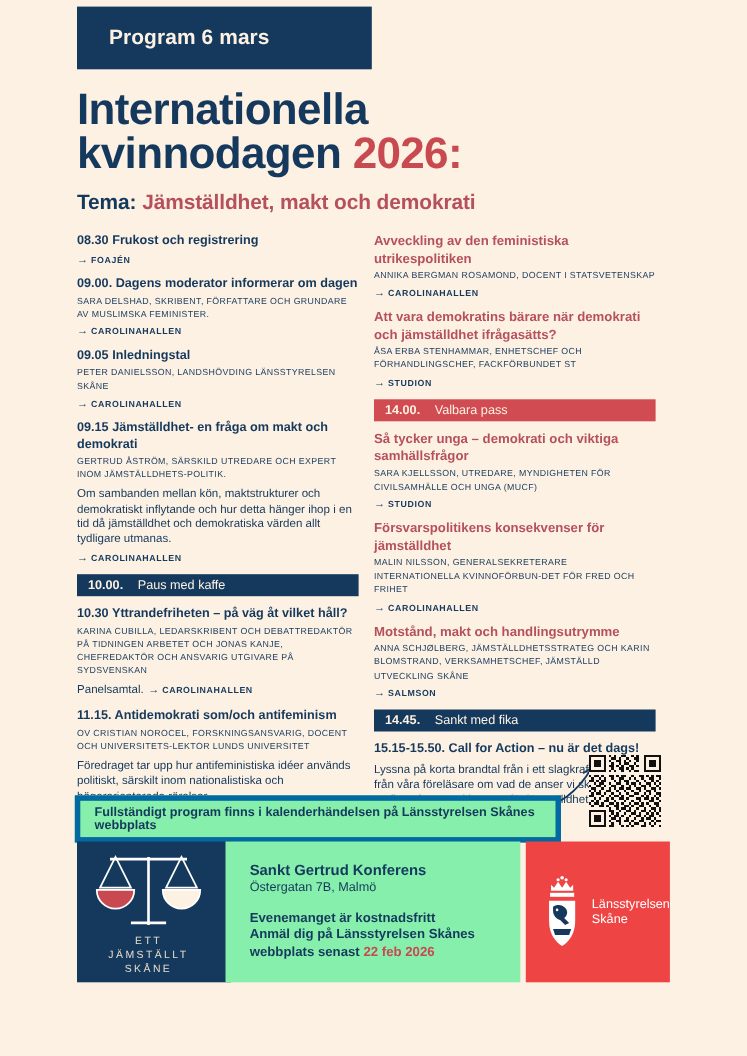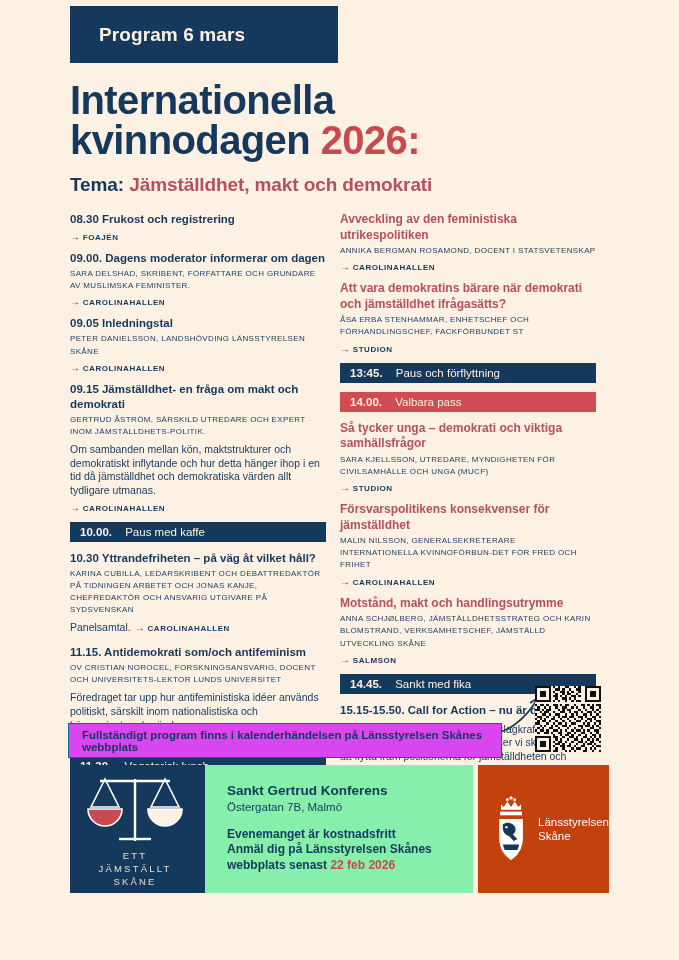--- a/index.html
+++ b/index.html
@@ -63,21 +63,21 @@
   .banner b{font-weight:bold;}
   .banner .lt{font-weight:normal;}
   .b-navy{background:#14395d;}
   .b-red{background:#d14b52;}
 
   .panel-line{font-size:10.5px;line-height:13.6px;margin-top:5px;color:#14395d;}
 
   
   .callout{
     position:absolute;left:68px;top:723px;width:432px;height:33px;
-    border:1px solid #0369a1;background:#d946ef;
+    border:5px solid #0369a1;background:#86efac;
     display:flex;align-items:center;
   }
   .callout span{font-size:11.5px;font-weight:bold;padding-left:13px;color:#14395d;}
   .arrow-svg{position:absolute;left:485px;top:686px;}
 
   
   .qr{position:absolute;left:527px;top:686px;width:82px;height:66px;}
 
   
   .foot-left{
@@ -93,21 +93,21 @@
     background:#86efac;
   }
   .foot-mid-in{padding:17px 0 0 22px;}
   .fm-t{font-size:13.5px;font-weight:bold;line-height:17px;color:#14395d;}
   .fm-s{font-size:11.5px;line-height:16px;color:#14395d;}
   .fm-b{font-size:12px;font-weight:bold;line-height:16px;color:#14395d;margin-top:11px;}
   .fm-b2{font-size:12px;font-weight:bold;line-height:15.5px;color:#14395d;margin-top:0;}
   .fm-date{color:#c8494f;}
   .foot-right{
     position:absolute;left:478px;top:765px;width:131px;height:128px;
-    background:#c2410c;display:flex;align-items:center;
+    background:#ef4444;display:flex;align-items:center;
   }
   .lst-txt{
     color:#fff;font-size:11.5px;line-height:14px;margin-left:6px;
   }
 </style>
 </head>
 <body>
 
 <div class="page">
 
@@ -178,23 +178,20 @@
   <div class="col col-right" id="col-right">
       <div class="item">
         <div class="rhead">Avveckling av den feministiska utrikespolitiken</div>
         <div class="pres">ANNIKA BERGMAN ROSAMOND, DOCENT I STATSVETENSKAP</div>
         <div class="venue"><span class="ar">→ </span><span>CAROLINAHALLEN</span></div>
       </div>
       <div class="item">
         <div class="rhead">Att vara demokratins bärare när demokrati och jämställdhet ifrågasätts?</div>
         <div class="pres">ÅSA ERBA STENHAMMAR, ENHETSCHEF OCH FÖRHANDLINGSCHEF, FACKFÖRBUNDET ST</div>
         <div class="venue"><span class="ar">→ </span><span>STUDION</span></div>
-      </div>
-      <div class="banner b-navy">
-        <span><b>13:45.</b><span class="lt"> Paus och förflyttning</span></span>
       </div>
       <div class="banner b-red">
         <span><b>14.00.</b><span class="lt"> Valbara pass</span></span>
       </div>
       <div class="item">
         <div class="rhead">Så tycker unga – demokrati och viktiga samhällsfrågor</div>
         <div class="pres">SARA KJELLSSON, UTREDARE, MYNDIGHETEN FÖR CIVILSAMHÄLLE OCH UNGA (MUCF)</div>
         <div class="venue"><span class="ar">→ </span><span>STUDION</span></div>
       </div>
       <div class="item">

